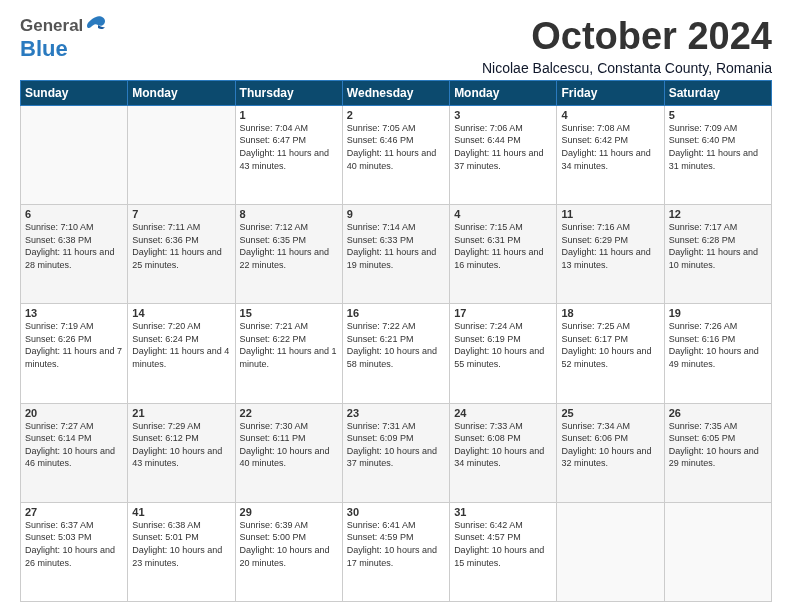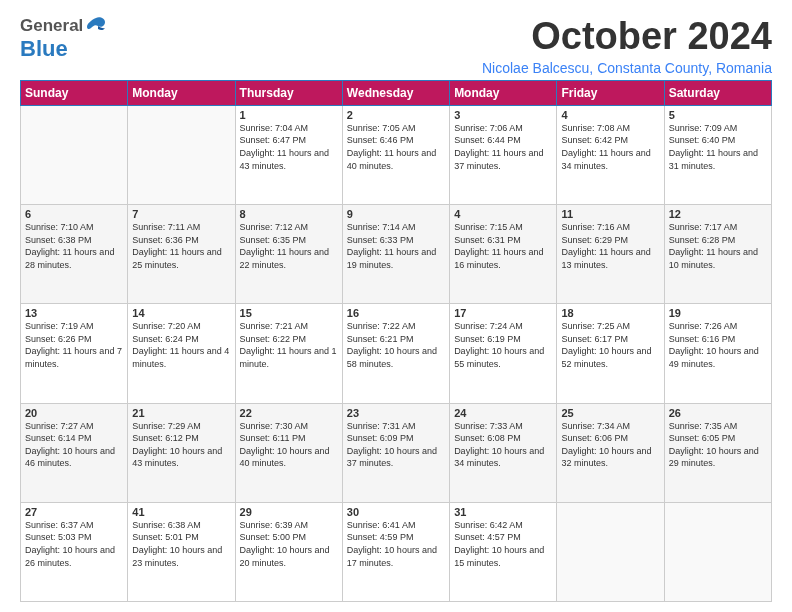--- a/index.html
+++ b/index.html
@@ -23,43 +23,43 @@
       justify-content: space-between;
       margin-bottom: 4px;
     }
     .logo {
       display: flex;
       flex-direction: column;
       align-items: flex-start;
     }
     .logo-row {
       display: flex;
-      align-items: flex-end;
+      align-items: center;
     }
     .title-section {
       text-align: right;
     }
     .month-title {
       font-size: 38px;
       font-weight: bold;
       color: #333;
       line-height: 1.1;
     }
     .location-title {
       font-size: 14px;
-      color: #3b82f6;
+      color: #0f172a;
       margin-top: 2px;
     }
     .calendar {
       width: 100%;
       border-collapse: collapse;
       flex: 1;
     }
     .calendar th {
-      background: #be185d;
+      background: #0c4a6e;
       color: #fff;
       font-size: 12px;
       font-weight: bold;
       padding: 5px 4px;
       text-align: left;
       border: 1px solid #2a7abf;
     }
     .calendar td {
       border: 1px solid #ccc;
       vertical-align: top;

